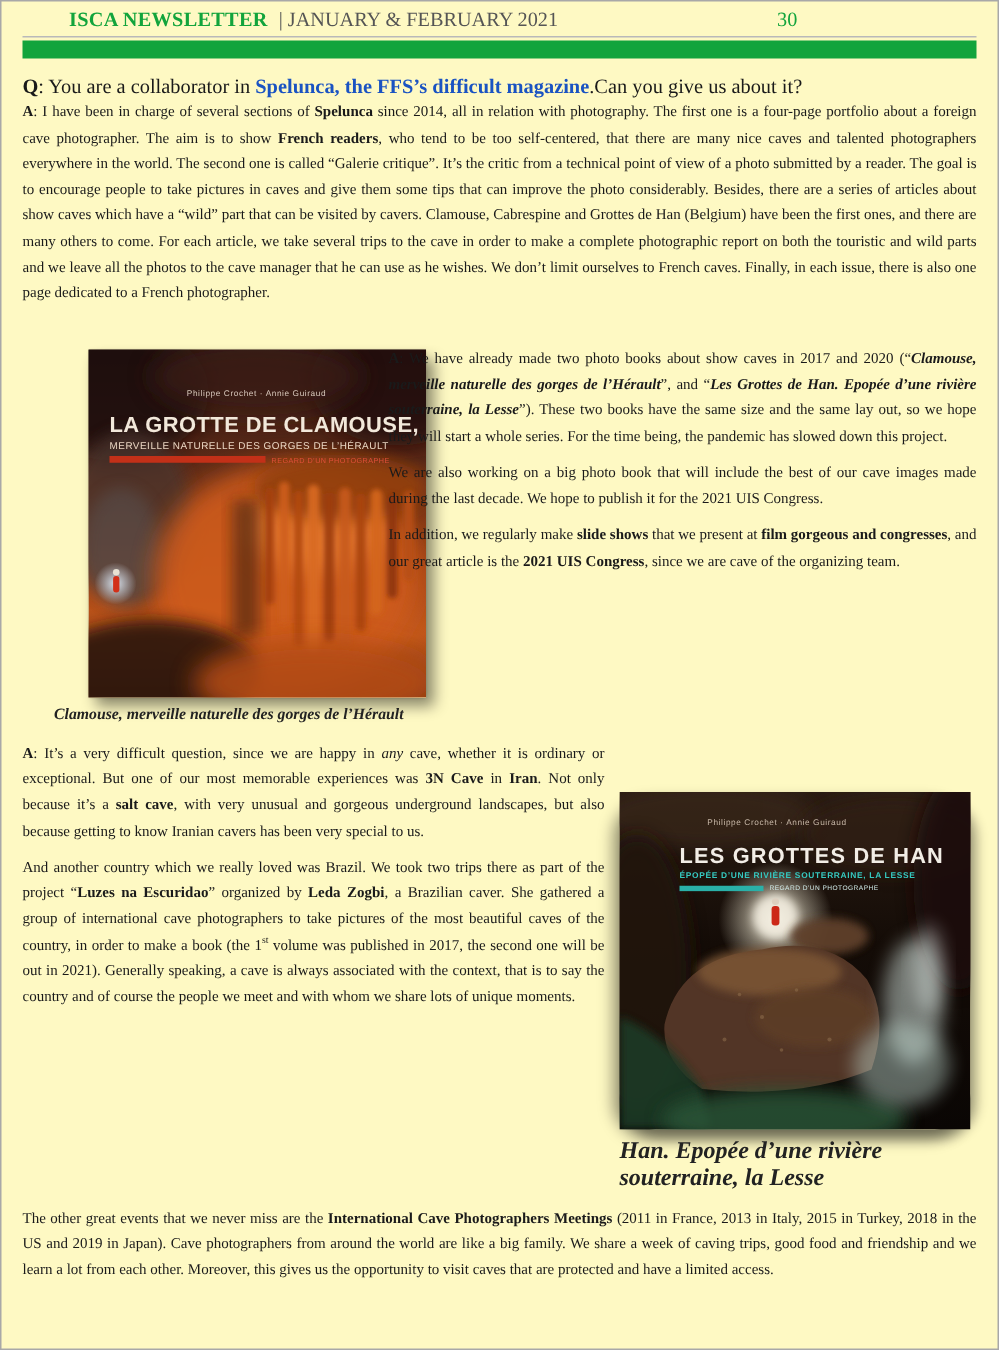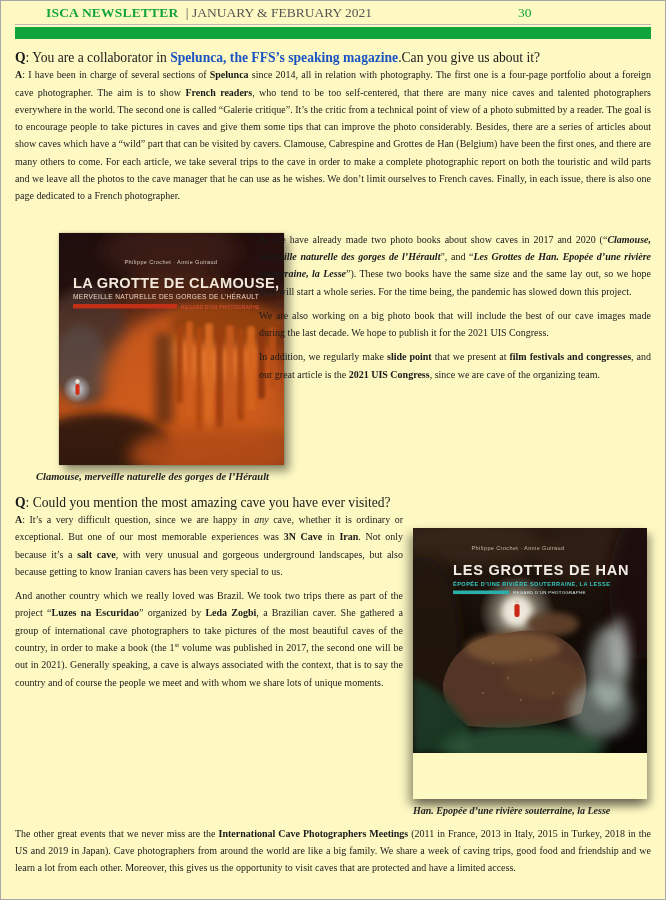--- a/index.html
+++ b/index.html
@@ -43,26 +43,27 @@
   .fig-left figcaption{
     margin:6px 0 0 -23px; width:300px; text-align:left;
     font-size:10.5px; font-weight:bold; font-style:italic; color:#222;
   }
   .col-right{flex:1 1 auto; margin-left:17px; margin-top:14px;}
   
   .s3{margin-top:12px; display:flex;}
   .col-left{flex:1 1 auto; width:394px;}
   .fig-right{margin:34px 4px 0 10px; width:234px; flex:0 0 auto;}
   .fig-right .cover{
-    width:234px; height:271px;
+    width:234px; height:225px;
     box-shadow:-4px 6px 10px rgba(0,0,0,.40), 4px 6px 8px rgba(0,0,0,.30);
+    border-radius:24px;
   }
   .fig-right figcaption{
     margin:6px 0 0 0; width:240px; text-align:left;
-    font-size:10px; font-weight:bold; font-style:italic; color:#222;
+    font-size:16px; font-weight:bold; font-style:italic; color:#222;
   }
   .s4{margin-top:9px;}
   figure{margin:0; padding:0;}
   .cover svg{display:block;}
 </style>
 </head>
 <body>
 
 <div class="page">
 
@@ -71,21 +72,21 @@
       <span class="nl-name">ISCA NEWSLETTER</span>
       <span class="nl-issue">| JANUARY &amp; FEBRUARY 2021</span>
       <span class="page-num">30</span>
     </div>
     <div class="green-bar"></div>
   </div>
 
   <div class="content">
 
     <section class="s1">
-      <p class="qline"><span class="seg-b">Q</span><span>: You are a collaborator in </span><span class="seg-link">Spelunca, the FFS’s speaking magazine</span><span>.Can you give us about it?</span></p>
+      <p class="qline"><span class="seg-b">Q</span><span>: You are a collaborator in </span><span class="seg-link">Spelunca, the FFS’s difficult magazine</span><span>.Can you give us about it?</span></p>
       <p class="para"><span class="seg-b">A</span><span>: I have been in charge of several sections of </span><span class="seg-b">Spelunca</span><span> since 2014, all in relation with photography. The first one is a four-page portfolio about a foreign cave photographer. The aim is to show </span><span class="seg-b">French readers</span><span>, who tend to be too self-centered, that there are many nice caves and talented photographers everywhere in the world. The second one is called “Galerie critique”. It’s the critic from a technical point of view of a photo submitted by a reader. The goal is to encourage people to take pictures in caves and give them some tips that can improve the photo considerably. Besides, there are a series of articles about show caves which have a “wild” part that can be visited by cavers. Clamouse, Cabrespine and Grottes de Han (Belgium) have been the first ones, and there are many others to come. For each article, we take several trips to the cave in order to make a complete photographic report on both the touristic and wild parts and we leave all the photos to the cave manager that he can use as he wishes. We don’t limit ourselves to French caves. Finally, in each issue, there is also one page dedicated to a French photographer.</span></p>
     </section>
 
     <section class="s2">
       <figure class="fig-left">
         <div class="cover">
           <svg viewBox="0 0 225 232" width="225" height="232" xmlns="http://www.w3.org/2000/svg">
             <defs>
               <linearGradient id="clbg" x1="0" y1="0" x2="0" y2="1">
                 <stop offset="0" stop-color="#2e1811"></stop>
@@ -141,27 +142,26 @@
             <text x="14" y="66" font-family="Liberation Sans, sans-serif" font-size="6.6" fill="#ead6c2" letter-spacing="0.35">MERVEILLE NATURELLE DES GORGES DE L’HÉRAULT</text>
             <rect x="14" y="71" width="104" height="4.5" fill="#c33018"></rect>
             <text x="122" y="75.5" font-family="Liberation Sans, sans-serif" font-size="4.8" fill="#e05038" letter-spacing="0.3">REGARD D’UN PHOTOGRAPHE</text>
           </svg>
         </div>
         <figcaption>Clamouse, merveille naturelle des gorges de l’Hérault</figcaption>
       </figure>
       <div class="col-right">
         <p class="para"><span class="seg-b">A</span><span>: We have already made two photo books about show caves in 2017 and 2020 (“</span><span class="seg-bi">Clamouse, merveille naturelle des gorges de l’Hérault</span><span>”, and “</span><span class="seg-bi">Les Grottes de Han. Epopée d’une rivière souterraine, la Lesse</span><span>”). These two books have the same size and the same lay out, so we hope they will start a whole series. For the time being, the pandemic has slowed down this project.</span></p>
         <p class="para gap"><span>We are also working on a big photo book that will include the best of our cave images made during the last decade. We hope to publish it for the 2021 UIS Congress.</span></p>
-        <p class="para gap"><span>In addition, we regularly make </span><span class="seg-b">slide point</span><span> that we present at </span><span class="seg-b">film festivals and congresses</span><span>, and our great article is the </span><span class="seg-b">2021 UIS Congress</span><span>, since we are cave of the organizing team.</span></p>
+        <p class="para gap"><span>In addition, we regularly make </span><span class="seg-b">slide shows</span><span> that we present at </span><span class="seg-b">film gorgeous and congresses</span><span>, and our great article is the </span><span class="seg-b">2021 UIS Congress</span><span>, since we are cave of the organizing team.</span></p>
       </div>
     </section>
 
     <section class="s3">
       <div class="col-left">
-        <p class="qline"><span class="seg-b">Q</span><span>: Could you mention the most amazing cave you have ever visited?</span></p>
         <p class="para"><span class="seg-b">A</span><span>: It’s a very difficult question, since we are happy in </span><span class="seg-i">any</span><span> cave, whether it is ordinary or exceptional. But one of our most memorable experiences was </span><span class="seg-b">3N Cave</span><span> in </span><span class="seg-b">Iran</span><span>. Not only because it’s a </span><span class="seg-b">salt cave</span><span>, with very unusual and gorgeous underground landscapes, but also because getting to know Iranian cavers has been very special to us.</span></p>
         <p class="para gap"><span>And another country which we really loved was Brazil. We took two trips there as part of the project “</span><span class="seg-b">Luzes na Escuridao</span><span>” organized by </span><span class="seg-b">Leda Zogbi</span><span>, a Brazilian caver. She gathered a group of international cave photographers to take pictures of the most beautiful caves of the country, in order to make a book (the 1</span><sup class="seg-sup">st</sup><span> volume was published in 2017, the second one will be out in 2021). Generally speaking, a cave is always associated with the context, that is to say the country and of course the people we meet and with whom we share lots of unique moments.</span></p>
       </div>
       <figure class="fig-right">
         <div class="cover">
           <svg viewBox="0 0 234 225" width="234" height="225" xmlns="http://www.w3.org/2000/svg">
             <defs>
               <linearGradient id="hanbg" x1="0" y1="0" x2="0" y2="1">
                 <stop offset="0" stop-color="#2a1c13"></stop>
                   <stop offset="0.45" stop-color="#140c07"></stop>

